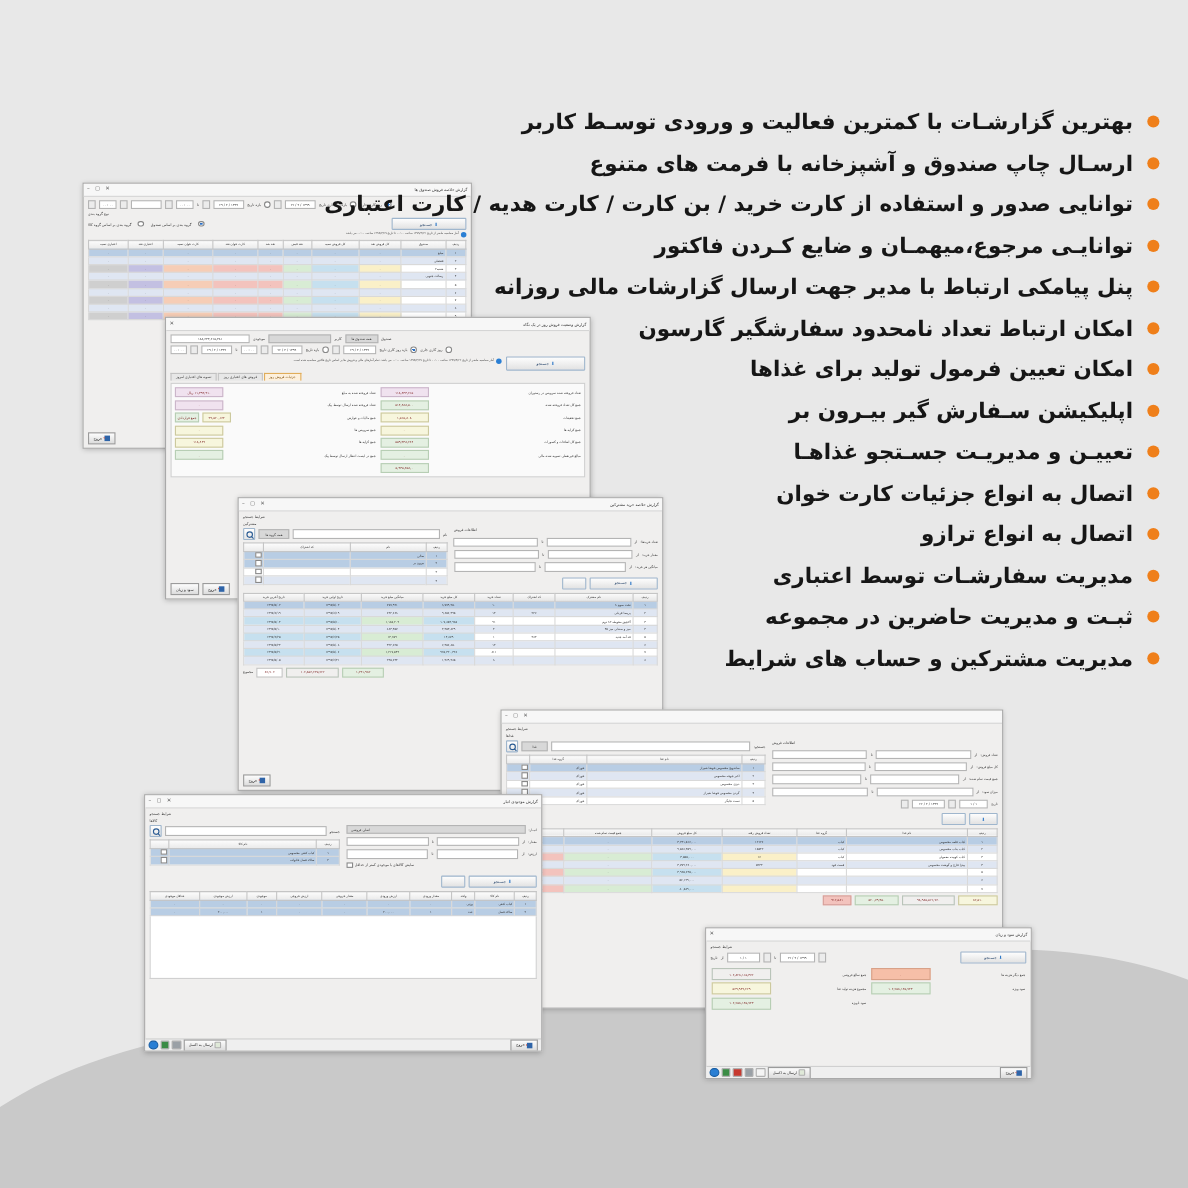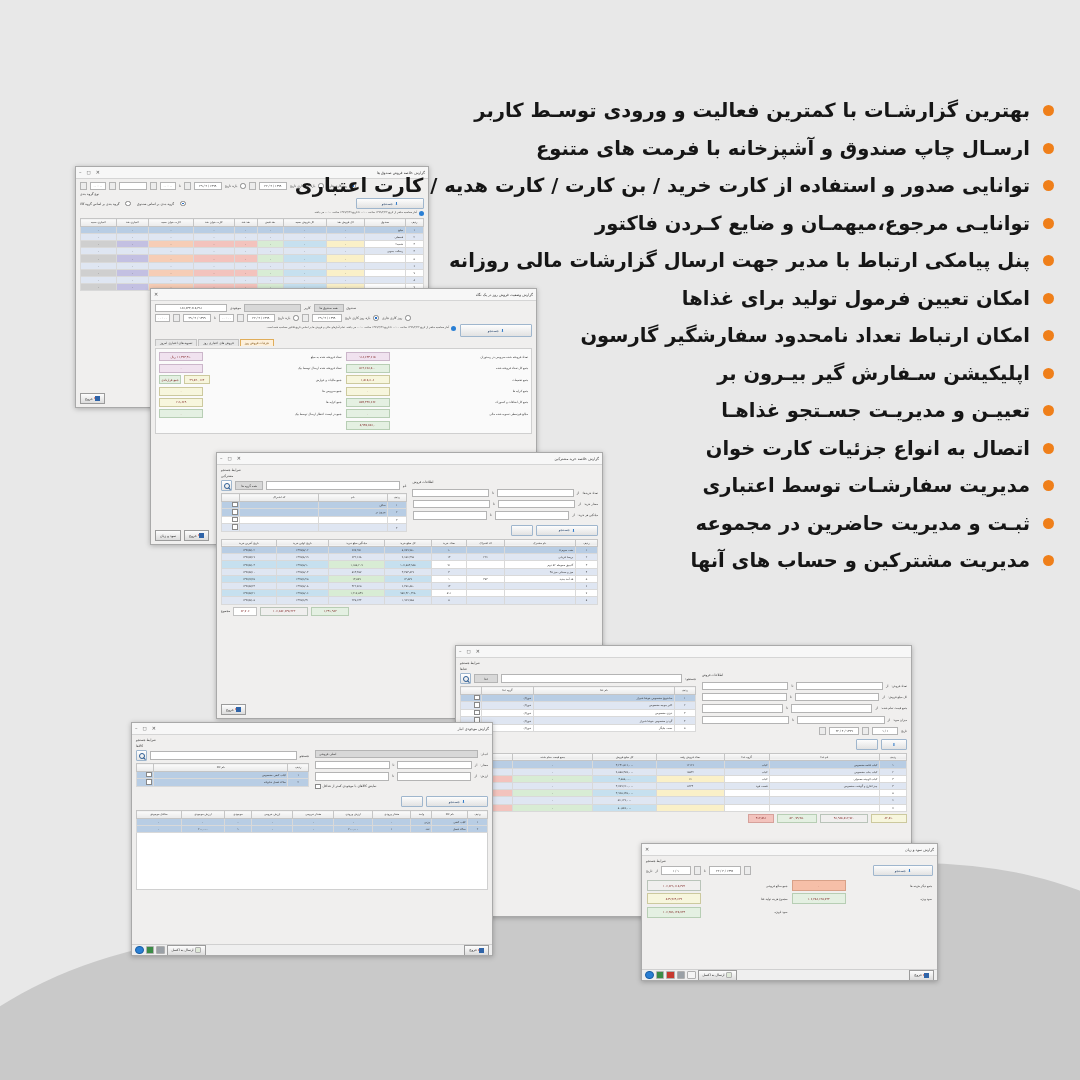--- a/index.html
+++ b/index.html
@@ -183,49 +183,53 @@
     <div class="feat">
         <span class="dot"></span>
         <span class="feat-txt">توانایـی مرجوع،میهمـان و ضایع کـردن فاکتور</span>
       </div>
     <div class="feat">
         <span class="dot"></span>
         <span class="feat-txt">پنل پیامکی ارتباط با مدیر جهت ارسال گزارشات مالی روزانه</span>
       </div>
     <div class="feat">
         <span class="dot"></span>
+        <span class="feat-txt">امکان ارتباط تعداد نامحدود سفارشگیر گارسون</span>
+      </div>
+    <div class="feat">
+        <span class="dot"></span>
         <span class="feat-txt">امکان تعیین فرمول تولید برای غذاها</span>
       </div>
     <div class="feat">
         <span class="dot"></span>
-        <span class="feat-txt">امکان ارتباط تعداد نامحدود سفارشگیر گارسون</span>
-      </div>
-    <div class="feat">
-        <span class="dot"></span>
         <span class="feat-txt">اپلیکیشن سـفارش گیر بیـرون بر</span>
       </div>
     <div class="feat">
         <span class="dot"></span>
         <span class="feat-txt">تعییـن و مدیریـت جسـتجو غذاهـا</span>
       </div>
     <div class="feat">
         <span class="dot"></span>
         <span class="feat-txt">اتصال به انواع جزئیات کارت خوان</span>
       </div>
     <div class="feat">
         <span class="dot"></span>
+        <span class="feat-txt">اتصال به انواع ترازو</span>
+      </div>
+    <div class="feat">
+        <span class="dot"></span>
         <span class="feat-txt">مدیریت سفارشـات توسط اعتباری</span>
       </div>
     <div class="feat">
         <span class="dot"></span>
         <span class="feat-txt">ثبـت و مدیریت حاضرین در مجموعه</span>
       </div>
     <div class="feat">
         <span class="dot"></span>
-        <span class="feat-txt">مدیریت مشترکین و حساب های آنها</span>
+        <span class="feat-txt">مدیریت مشترکین و حساب های شرایط</span>
       </div>
   </div>
 
   <div class="win" id="win-daily-cash">
     <div class="titlebar">
       <span class="title-txt">گزارش خلاصه فروش صندوق ها</span>
       <span class="wbtns">
         <span>–</span>
         <span>◻</span>
         <span>✕</span>

